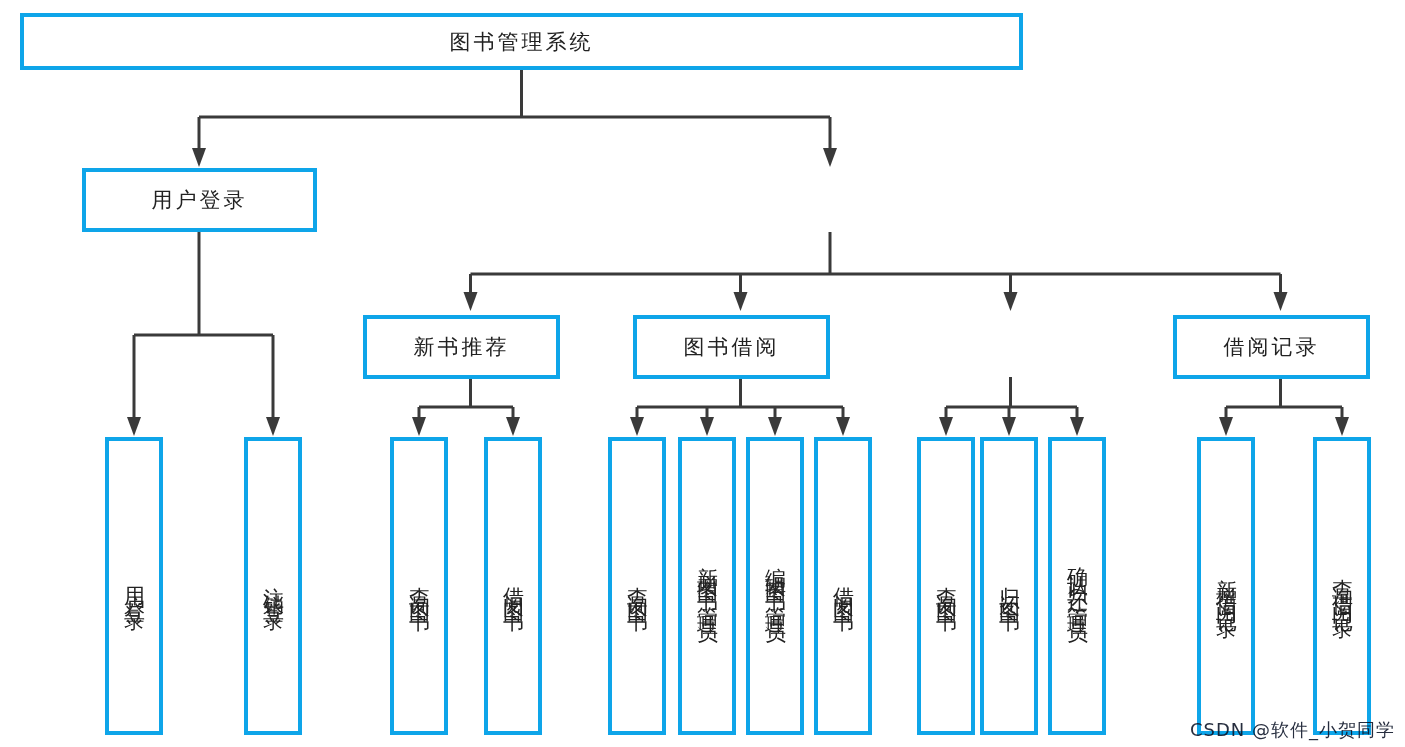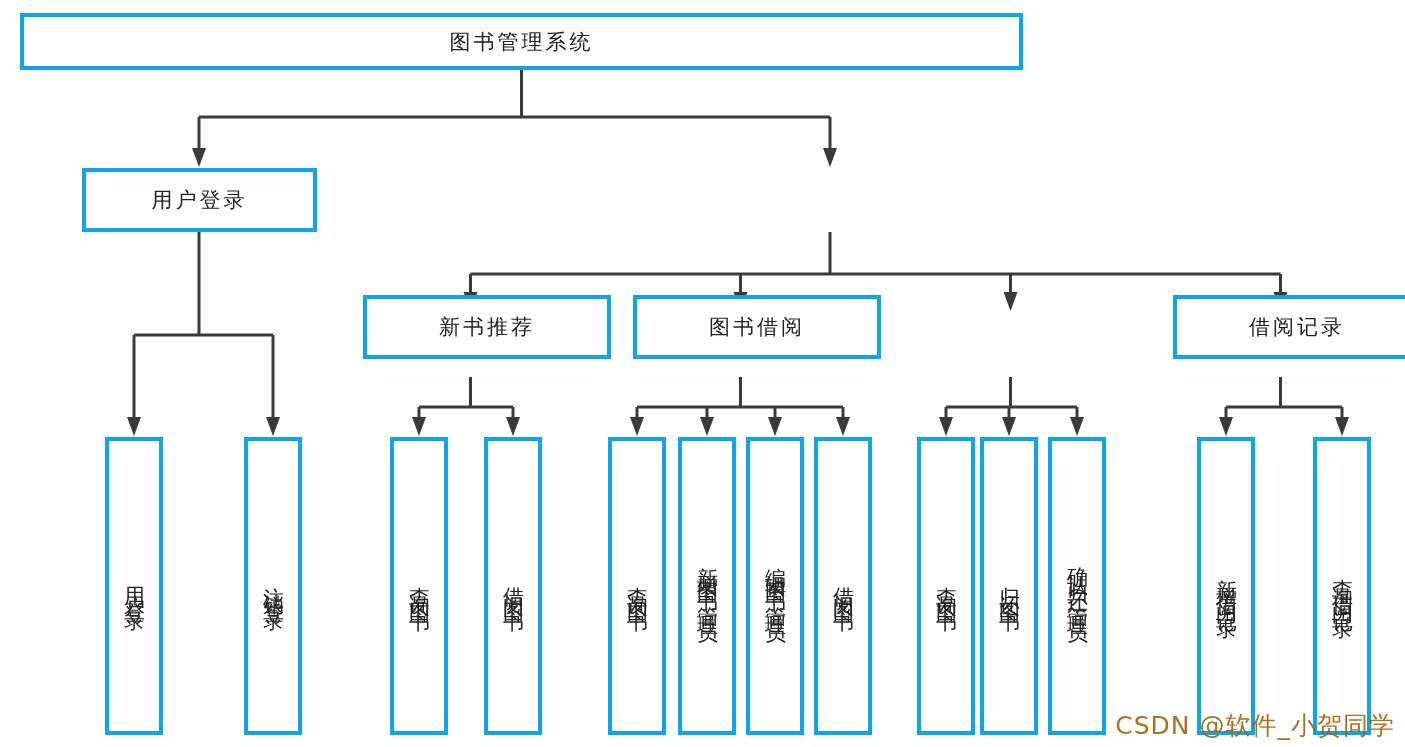--- a/index.html
+++ b/index.html
@@ -22,36 +22,36 @@
     border: 4px solid #0ea5e9;
     background: #ffffff;
     display: flex;
     align-items: center;
     justify-content: center;
     color: #222222;
   }
   .h-label { font-size: 21px; letter-spacing: 3px; white-space: nowrap; }
   .root-box  { left: 20px;  top: 13px;  width: 1003px; height: 57px; }
   .l2-box    { top: 168px;  width: 235px; height: 64px; }
-  .l3-box    { top: 295px;  width: 248px; height: 64px; }
+  .l3-box    { top: 315px;  width: 197px; height: 64px; }
   .leaf      { top: 437px;  width: 58px;  height: 298px; }
   .vtext {
     writing-mode: vertical-rl;
     text-orientation: mixed;
     font-size: 21px;
     letter-spacing: 8px;
     line-height: 1;
     color: #222222;
   }
   .watermark {
     position: absolute;
     right: 10px;
     bottom: 5px;
-    font-size: 25px;
-    color: #a16207;
+    font-size: 18px;
+    color: #0f172a;
     opacity: 0.9;
     white-space: nowrap;
     letter-spacing: 1px;
     z-index: 5;
   }
 </style>
 </head>
 <body>
 
 <div class="canvas">

